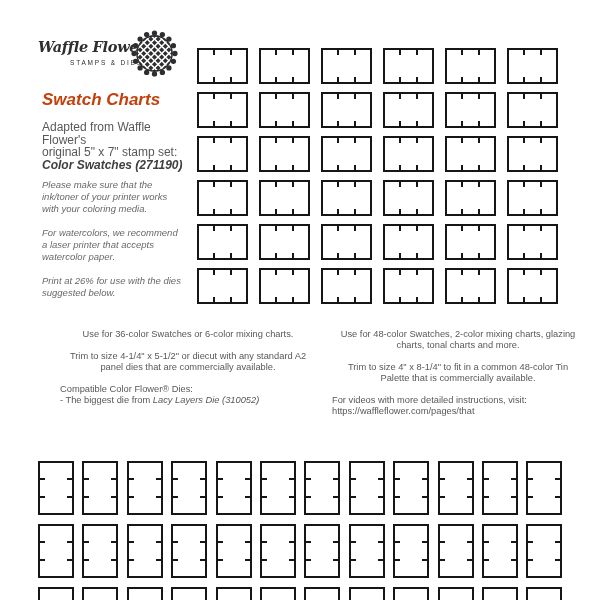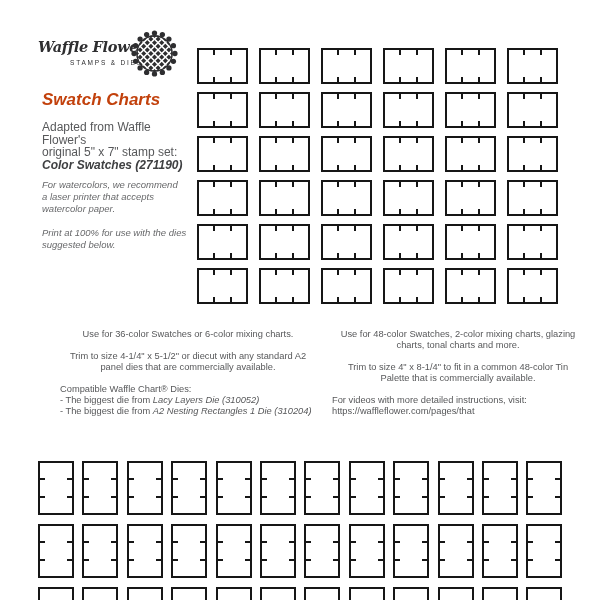--- a/index.html
+++ b/index.html
@@ -122,24 +122,27 @@
       </g>
     </svg>
   </div>
 
   <h1 class="title">Swatch Charts</h1>
 
   <p class="adapted"><span>Adapted from Waffle Flower's
 original 5" x 7" stamp set:</span><span class="set-name">Color Swatches (271190)</span></p>
 
   <div class="notes">
+    <p class="note">Please make sure that the
+ink/toner of your printer works
+with your coloring media.</p>
     <p class="note">For watercolors, we recommend
 a laser printer that accepts
 watercolor paper.</p>
-    <p class="note">Print at 100% for use with the dies
+    <p class="note">Print at 26% for use with the dies
 suggested below.</p>
   </div>
 
   <div id="top-grid" class="grid">
       <div class="swatch swatch-h"></div>
       <div class="swatch swatch-h"></div>
       <div class="swatch swatch-h"></div>
       <div class="swatch swatch-h"></div>
       <div class="swatch swatch-h"></div>
       <div class="swatch swatch-h"></div>
@@ -173,23 +176,22 @@
       <div class="swatch swatch-h"></div>
       <div class="swatch swatch-h"></div>
       <div class="swatch swatch-h"></div>
     </div>
 
   <div id="instr-left" class="instr">
     <p>Use for 36-color Swatches or 6-color mixing charts.</p>
     <p>Trim to size 4-1/4" x 5-1/2" or diecut with any standard A2
 panel dies that are commercially available.</p>
     <div class="tight">
-      <div>Compatible Waffle Chart® Dies:</div>
+      <div>Compatible Color Flower® Dies:</div>
       <div class="die-line"><span>- The biggest die from </span><span class="die-name">Lacy Layers Die (310052)</span></div>
-      <div class="die-line"><span>- The biggest die from </span><span class="die-name">A2 Nesting Rectangles 1 Die (310204)</span></div>
     </div>
   </div>
 
   <div id="instr-right" class="instr">
     <p>Use for 48-color Swatches, 2-color mixing charts, glazing
 charts, tonal charts and more.</p>
     <p>Trim to size 4" x 8-1/4" to fit in a common 48-color Tin
 Palette that is commercially available.</p>
     <div class="tight">
       <div>For videos with more detailed instructions, visit:</div>

